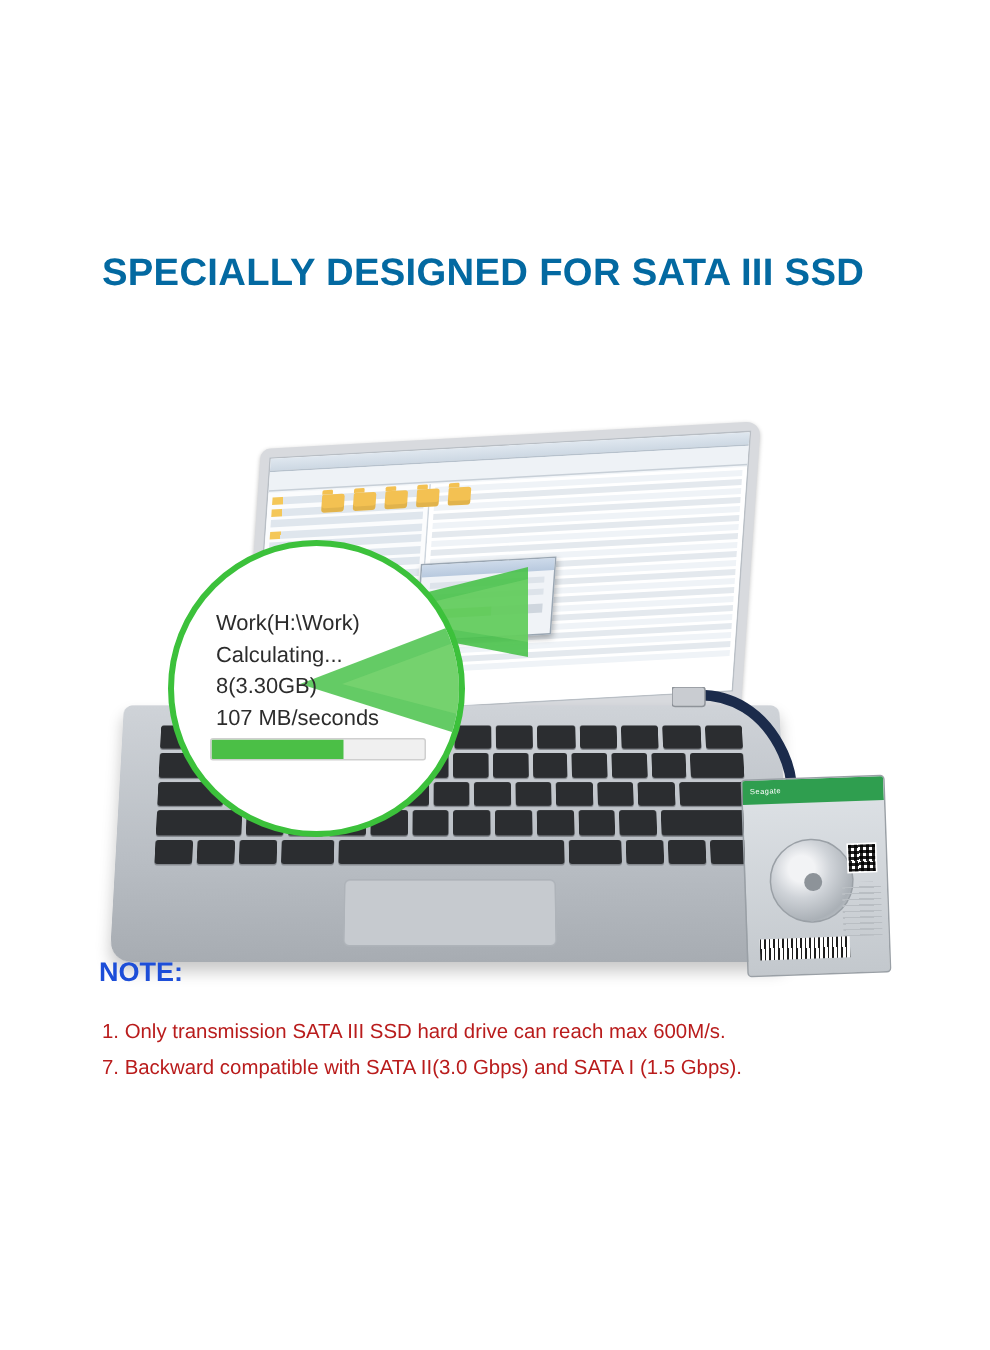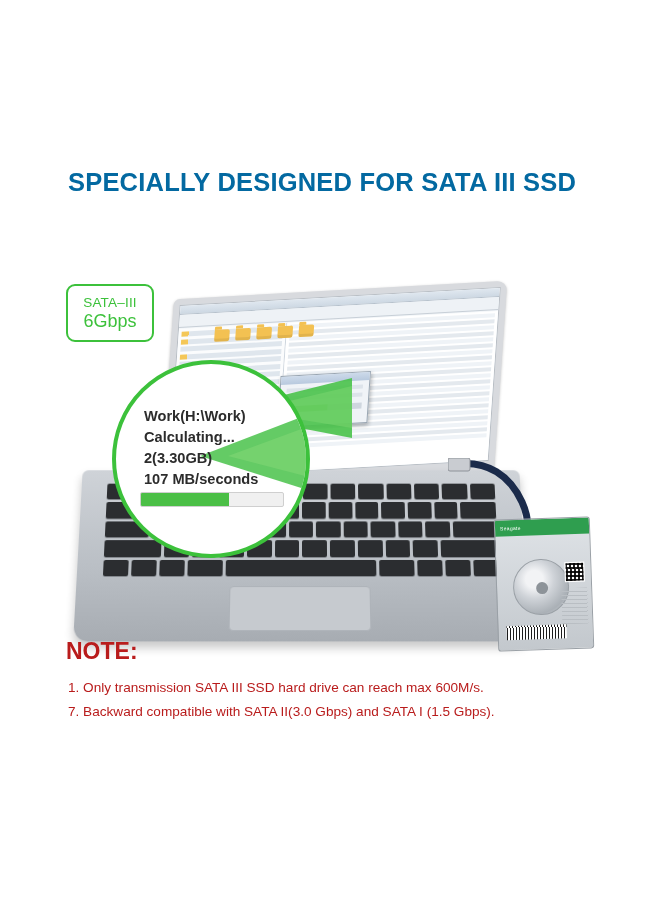--- a/index.html
+++ b/index.html
@@ -248,21 +248,20 @@
     width: 198px; height: 198px;
     border: 4px solid #3cc13b;
     border-radius: 50%;
     background: #ffffff;
     z-index: 7;
     overflow: hidden;
   }
   .mag-inner {
     position: absolute;
     inset: 0;
-    font-weight: bold;
   }
   .mag-text {
     position: absolute;
     left: 28px; top: 42px;
     font-size: 14.6px;
     color: #2c2c2c;
     line-height: 21px;
     z-index: 2;
   }
   .mag-bar-wrap {
@@ -280,46 +279,42 @@
     position: absolute;
     right: -14px; top: 46px;
     width: 120px; height: 90px;
     z-index: 1;
   }
 
   
   .note-title {
     position: absolute;
     left: 66px; top: 638px;
-    font-size: 23px;
-    color: #b91c1c;
+    font-size: 18px;
+    color: #1d4ed8;
     font-weight: bold;
   }
   .note-lines {
     position: absolute;
     left: 68px; top: 676px;
     width: 540px;
     font-size: 13.6px;
     color: #b91c1c;
     line-height: 24px;
   }
   .note-lines div { white-space: nowrap; }
 </style>
 </head>
 <body>
 
 <div class="page">
 
   <div class="headline">SPECIALLY DESIGNED FOR SATA III SSD</div>
 
 
-  <div class="sata-badge">
-    <div class="l1">SATA–III</div>
-    <div class="l2">6Gbps</div>
-  </div>
 
   <div class="photo">
 
     <div class="laptop-screen-outer">
       <div class="laptop-screen-inner">
         <div class="fm">
           <div class="fm-titlebar"></div>
           <div class="fm-toolbar"></div>
           <div class="fm-body">
             <div class="fm-tree">
@@ -478,21 +473,21 @@
 
     <div class="magnifier">
       <div class="mag-inner">
         <svg class="mag-beam" viewBox="0 0 120 90">
           <polygon points="120,0 120,84 0,46" fill="#49c24a" opacity="0.85"></polygon>
           <polygon points="120,12 120,70 28,46" fill="#86da78" opacity="0.5"></polygon>
         </svg>
         <div class="mag-text">
           <div>Work(H:\Work)</div>
           <div>Calculating...</div>
-          <div>2(3.30GB)</div>
+          <div>8(3.30GB)</div>
           <div>107 MB/seconds</div>
         </div>
         <div class="mag-bar-wrap">
           <div class="mag-bar-fill" id="progress-fill" style="width: 62%;"></div>
         </div>
       </div>
     </div>
 
   </div>
 

